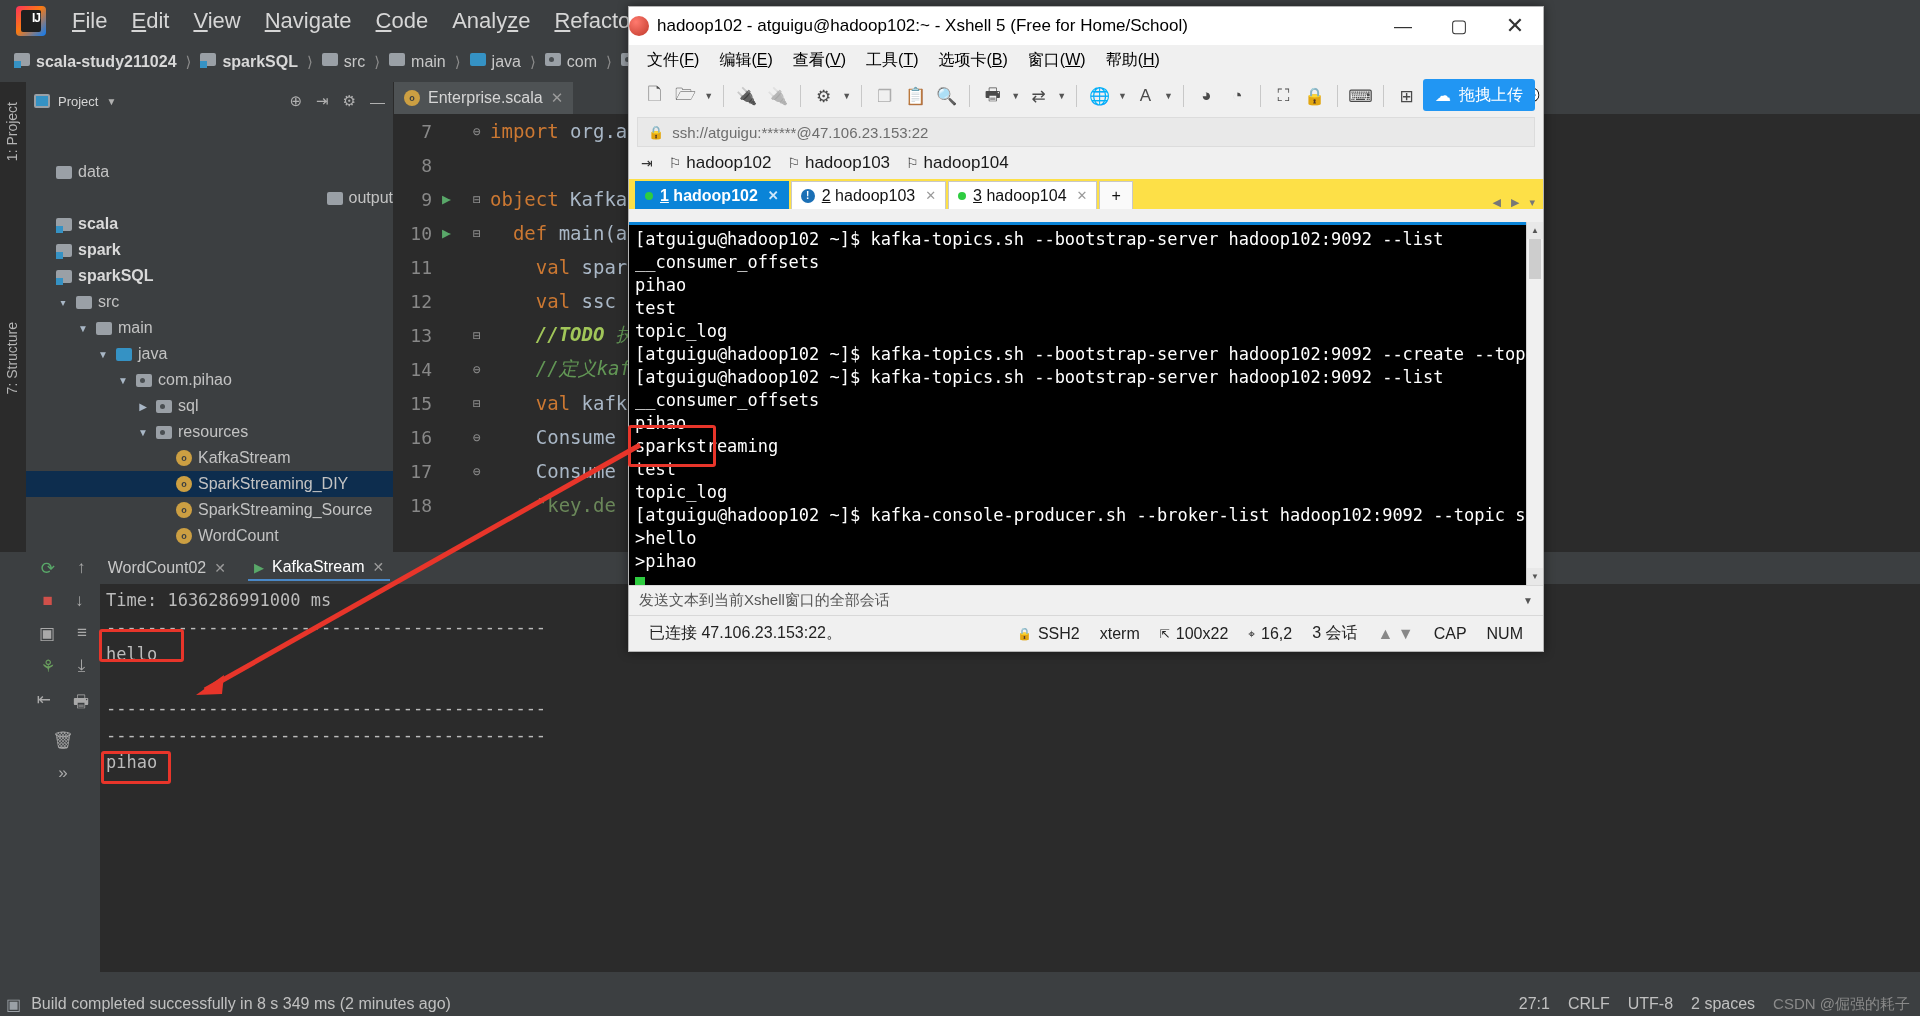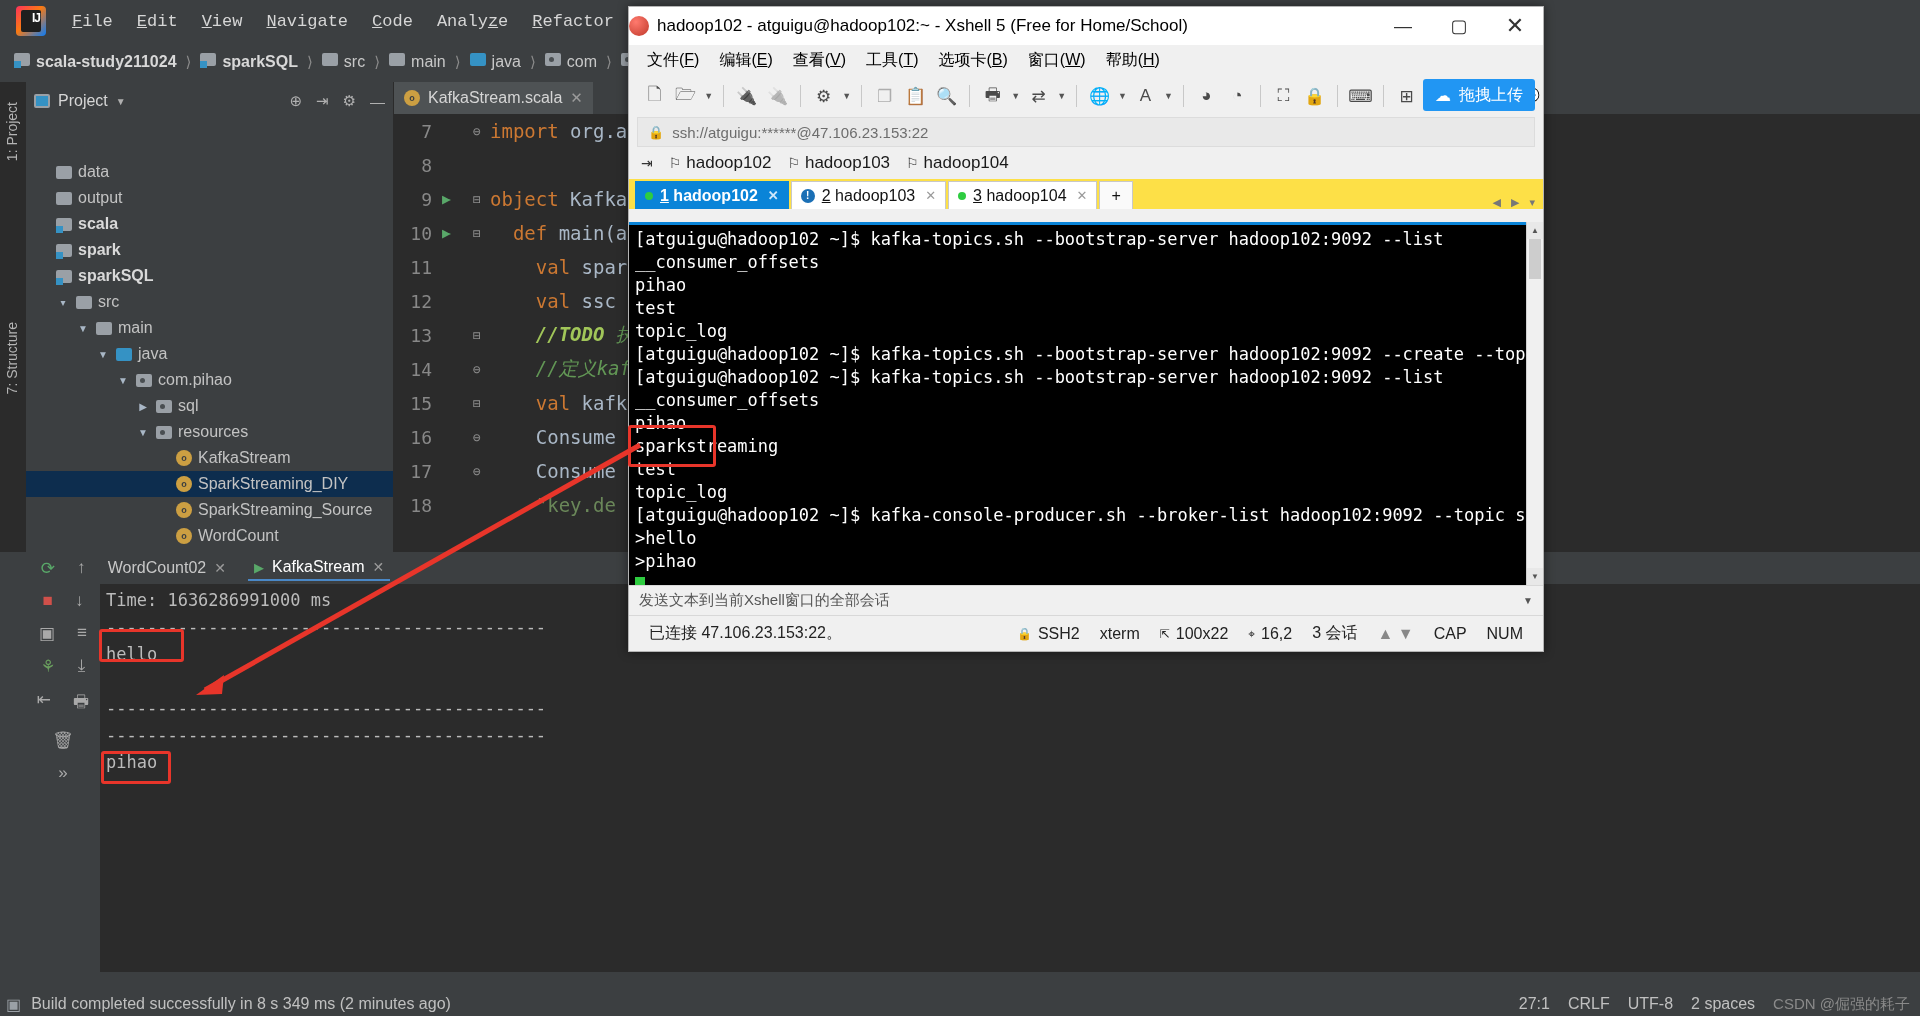--- a/index.html
+++ b/index.html
@@ -10,40 +10,40 @@
     position:relative;
   }
   
   #idea { position:absolute; inset:0; background:#3c3f41; }
 
   .idea-menubar { height:42px; display:flex; align-items:center; padding-left:8px; gap:0px; }
   .idea-logo { width:30px; height:30px; margin:0 14px 0 8px; position:relative; }
   .idea-logo .sq { position:absolute; inset:0; background:linear-gradient(135deg,#fe315d 0%,#f97a12 45%,#087cfa 100%); border-radius:4px;}
   .idea-logo .inner { position:absolute; left:5px; top:4px; right:5px; bottom:4px; background:#1f1f1f; border-radius:2px; }
   .idea-logo .ij { position:absolute; left:10px; right:0; top:5px; text-align:center; color:#fff; font-size:12px; font-weight:bold; letter-spacing:-1px;}
-  .menu-item { padding:6px 12px; color:#d6d6d6; font-size:17px; cursor:default;font-family:Liberation Mono, monospace; }
+  .menu-item { padding:6px 12px; color:#d6d6d6; font-size:22px; cursor:default; }
   .menu-item u { text-decoration:underline; }
 
   .idea-breadcrumb { height:40px; display:flex; align-items:center; padding-left:10px; gap:2px; font-size:16px; }
   .bc { display:flex; align-items:flex-start; gap:6px; padding:2px 4px; color:#c8c8c8;}
   .bc.bold { font-weight:bold; color:#d8d8d8; }
   .bc-sep { color:#8b8b8b; padding:0 3px; font-size:15px; }
   .ficon { width:16px; height:13px; border-radius:2px; background:#9aa0a6; position:relative; display:inline-block;}
   .ficon.mod:after{ content:""; position:absolute; left:0px; bottom:-2px; width:7px;height:7px;background:#3592c4;}
   .ficon.blue { background:#3592c4; }
   .ficon.pkg:after{ content:""; position:absolute; left:4px; top:4px; width:5px;height:5px;background:#4a4f52;border-radius:50%;}
 
   .idea-body { position:absolute; top:82px; left:0; right:0; bottom:70px; display:flex; }
   .left-strip { width:26px; background:#3c3f41; position:relative; border-right:1px solid #2b2b2b;}
   .strip-label { position:absolute; writing-mode:vertical-rl; transform:rotate(180deg); font-size:14px; color:#b5b5b5; white-space:nowrap;}
   .strip-top { background:#2b2b2b; width:26px; position:absolute; top:0; bottom:205px; }
 
   .proj-panel { width:368px; background:#3c3f41; border-right:1px solid #2b2b2b; position:relative; }
   .proj-header { height:38px; display:flex; align-items:center; padding:0 8px; gap:8px;}
-  .proj-title { font-size:16px; color:#d6d6d6; }
+  .proj-title { font-size:13px; color:#d6d6d6; }
   .proj-tools { margin-left:auto; display:flex; align-items:center; gap:14px; color:#b0b0b0; font-size:15px;}
   .tree { font-size:16px; padding-top:2px;}
   .tnode { display:flex; align-items:center; height:26px; gap:6px; white-space:nowrap; }
   .tnode.sel { background:#0d2d4e; }
   .tnode .arrow { width:14px; text-align:center; color:#a9b7c6; font-size:10px;}
   .tnode .lbl { color:#c3c3c3;}
   .tnode.bold .lbl { font-weight:bold; color:#d9d9d9;}
   .sicon { width:16px;height:16px;border-radius:50%;background:#cc9f42; display:inline-flex;align-items:center;justify-content:center; color:#3c3f41; font-size:9px; font-weight:bold;}
 
   .editor-area { flex:1; position:relative; background:#2b2b2b; overflow:hidden;}
@@ -210,21 +210,21 @@
           <span>⚙</span>
           <span>—</span>
         </span>
       </div>
       <div class="tree" id="tree">
           <div class="tnode" style="padding-left: 10px; margin-top: 37px;">
             <span class="arrow"></span>
             <span class="ficon"></span>
             <span class="lbl">data</span>
           </div>
-          <div class="tnode" style="padding-left: 10px;">
+          <div class="tnode" style=" justify-content: flex-end;">
             <span class="arrow"></span>
             <span class="ficon"></span>
             <span class="lbl">output</span>
           </div>
           <div class="tnode bold" style="padding-left: 10px;">
             <span class="arrow"></span>
             <span class="ficon mod"></span>
             <span class="lbl">scala</span>
           </div>
           <div class="tnode bold" style="padding-left: 10px;">
@@ -302,21 +302,21 @@
             <span class="ficon"></span>
             <span class="lbl">test</span>
           </div>
         </div>
     </div>
 
     <div class="editor-area">
       <div class="tabbar">
         <div class="etab">
           <span class="sicon">o</span>
-          <span>KafkaStream.scala</span>
+          <span>Enterprise.scala</span>
           <span class="x">✕</span>
         </div>
       </div>
       <div class="code" id="codearea">
           <div class="cline">
             <span class="gutter">7</span>
             <span class="grun"></span>
             <span class="fold">⊖</span>
             <span class="ctext"><span class="kw">import</span><span class="cls"> org.ap</span></span>
           </div>

